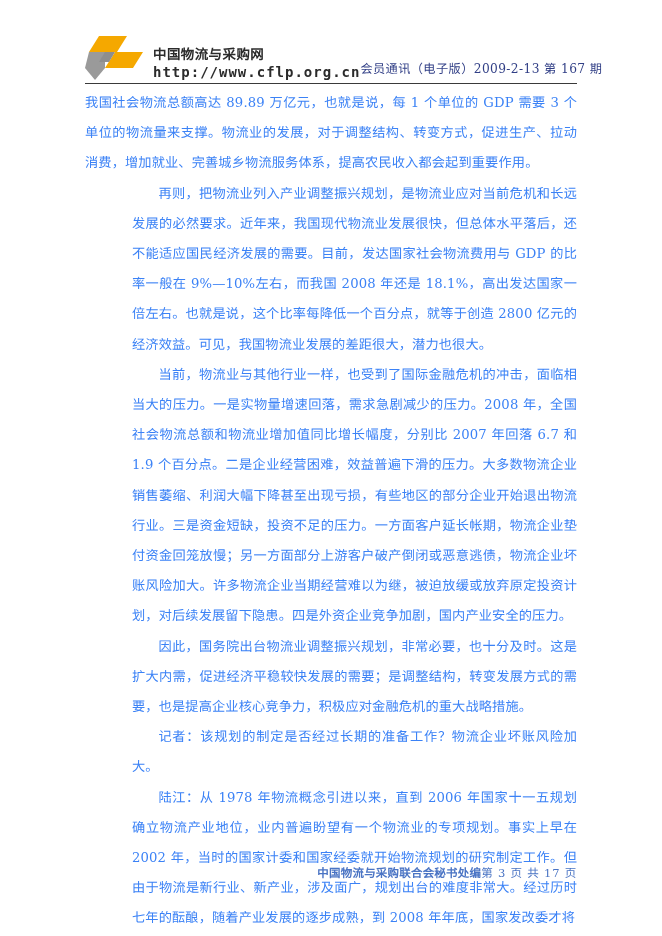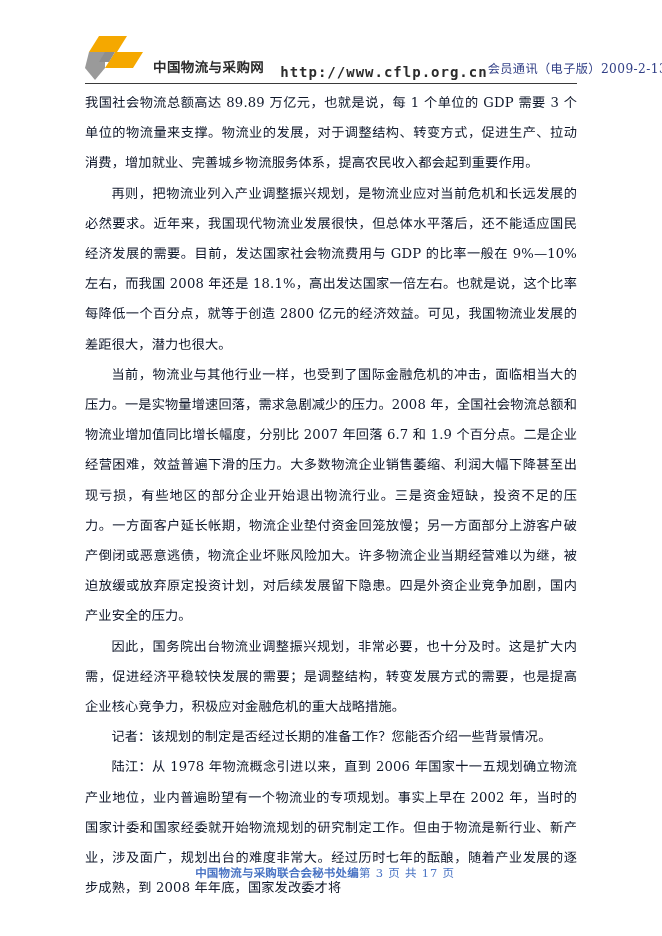--- a/index.html
+++ b/index.html
@@ -51,24 +51,23 @@
   .brand-mark {
     width: 62px;
     height: 50px;
     position: relative;
     flex: none;
   }
   .brand-mark svg { display: block; }
 
   .brand-text {
     display: flex;
-    flex-direction: row;
+    flex-direction: column;
     line-height: 1;
     padding-bottom: 1px;
-    gap: 16px;
   }
   .brand-name {
     font-family: "DejaVu Sans", "Liberation Sans", sans-serif;
     font-weight: bold;
     font-size: 13.5px;
     letter-spacing: 0.4px;
     color: #2b2b2b;
     white-space: nowrap;
   }
   .brand-url {
@@ -101,36 +100,37 @@
   .content {
     padding-top: 10px;
   }
   .content p {
     margin: 0 0 0.0px 0;
     font-size: 13.2px;
     line-height: 30.2px;
     text-align: justify;
     text-justify: inter-ideograph;
     letter-spacing: 0.15px;
-    color: #0f172a;
+    color: #3b82f6;
     text-indent: 0;
   }
   .content p.indent {
     text-indent: 2em;
+    margin-left: 47px;
   }
 
   
   .page-footer {
     position: absolute;
     left: 85px;
-    right: 97px;
+    right: 85px;
     bottom: 56px;
     display: flex;
     align-items: baseline;
-    justify-content: center;
+    justify-content: flex-end;
     font-size: 11.5px;
     color: #4a74c4;
     font-family: "DejaVu Sans", "Liberation Sans", sans-serif;
   }
   .footer-left {
     font-weight: bold;
     letter-spacing: 0.2px;
     white-space: nowrap;
   }
   .footer-right {
@@ -171,21 +171,21 @@
 
     </div>
     <hr class="header-rule">
   </div>
 
   <div class="content">
     <p>我国社会物流总额高达 89.89 万亿元，也就是说，每 1 个单位的 GDP 需要 3 个单位的物流量来支撑。物流业的发展，对于调整结构、转变方式，促进生产、拉动消费，增加就业、完善城乡物流服务体系，提高农民收入都会起到重要作用。</p>
     <p class="indent">再则，把物流业列入产业调整振兴规划，是物流业应对当前危机和长远发展的必然要求。近年来，我国现代物流业发展很快，但总体水平落后，还不能适应国民经济发展的需要。目前，发达国家社会物流费用与 GDP 的比率一般在 9%—10%左右，而我国 2008 年还是 18.1%，高出发达国家一倍左右。也就是说，这个比率每降低一个百分点，就等于创造 2800 亿元的经济效益。可见，我国物流业发展的差距很大，潜力也很大。</p>
     <p class="indent">当前，物流业与其他行业一样，也受到了国际金融危机的冲击，面临相当大的压力。一是实物量增速回落，需求急剧减少的压力。2008 年，全国社会物流总额和物流业增加值同比增长幅度，分别比 2007 年回落 6.7 和 1.9 个百分点。二是企业经营困难，效益普遍下滑的压力。大多数物流企业销售萎缩、利润大幅下降甚至出现亏损，有些地区的部分企业开始退出物流行业。三是资金短缺，投资不足的压力。一方面客户延长帐期，物流企业垫付资金回笼放慢；另一方面部分上游客户破产倒闭或恶意逃债，物流企业坏账风险加大。许多物流企业当期经营难以为继，被迫放缓或放弃原定投资计划，对后续发展留下隐患。四是外资企业竞争加剧，国内产业安全的压力。</p>
     <p class="indent">因此，国务院出台物流业调整振兴规划，非常必要，也十分及时。这是扩大内需，促进经济平稳较快发展的需要；是调整结构，转变发展方式的需要，也是提高企业核心竞争力，积极应对金融危机的重大战略措施。</p>
-    <p class="indent">记者：该规划的制定是否经过长期的准备工作？您能否介绍一些背景情况。</p>
+    <p class="indent">记者：该规划的制定是否经过长期的准备工作？物流企业坏账风险加大。</p>
     <p class="indent">陆江：从 1978 年物流概念引进以来，直到 2006 年国家十一五规划确立物流产业地位，业内普遍盼望有一个物流业的专项规划。事实上早在 2002 年，当时的国家计委和国家经委就开始物流规划的研究制定工作。但由于物流是新行业、新产业，涉及面广，规划出台的难度非常大。经过历时七年的酝酿，随着产业发展的逐步成熟，到 2008 年年底，国家发改委才将</p>
   </div>
 
   <div class="page-footer">
     <span class="footer-left">中国物流与采购联合会秘书处编</span>
     <span class="footer-right">第 3 页  共 17 页</span>
   </div>
 
 </div>
 

